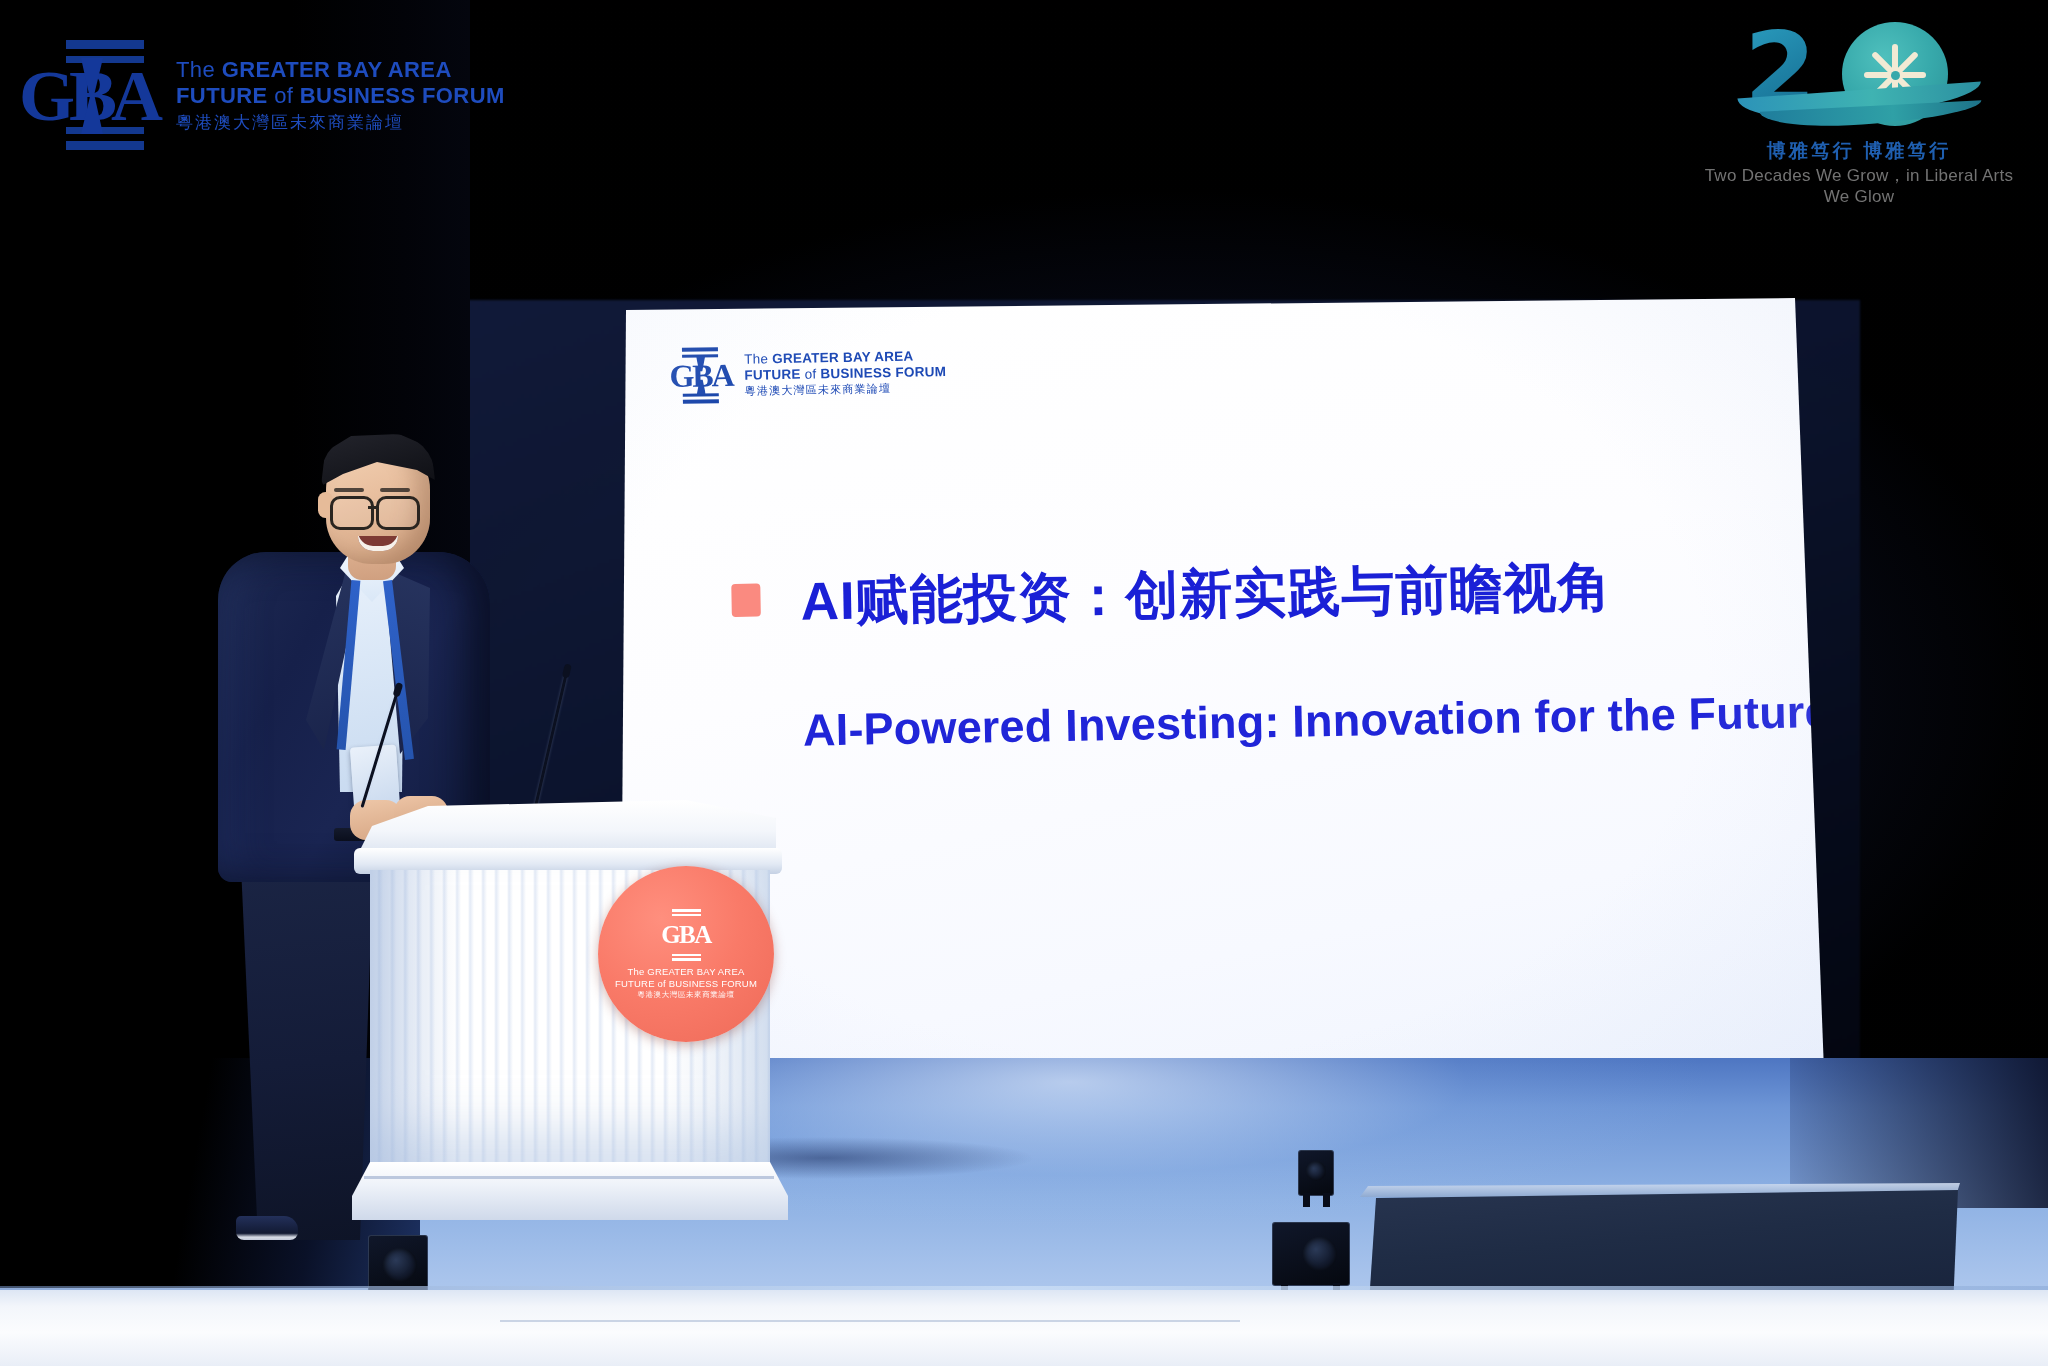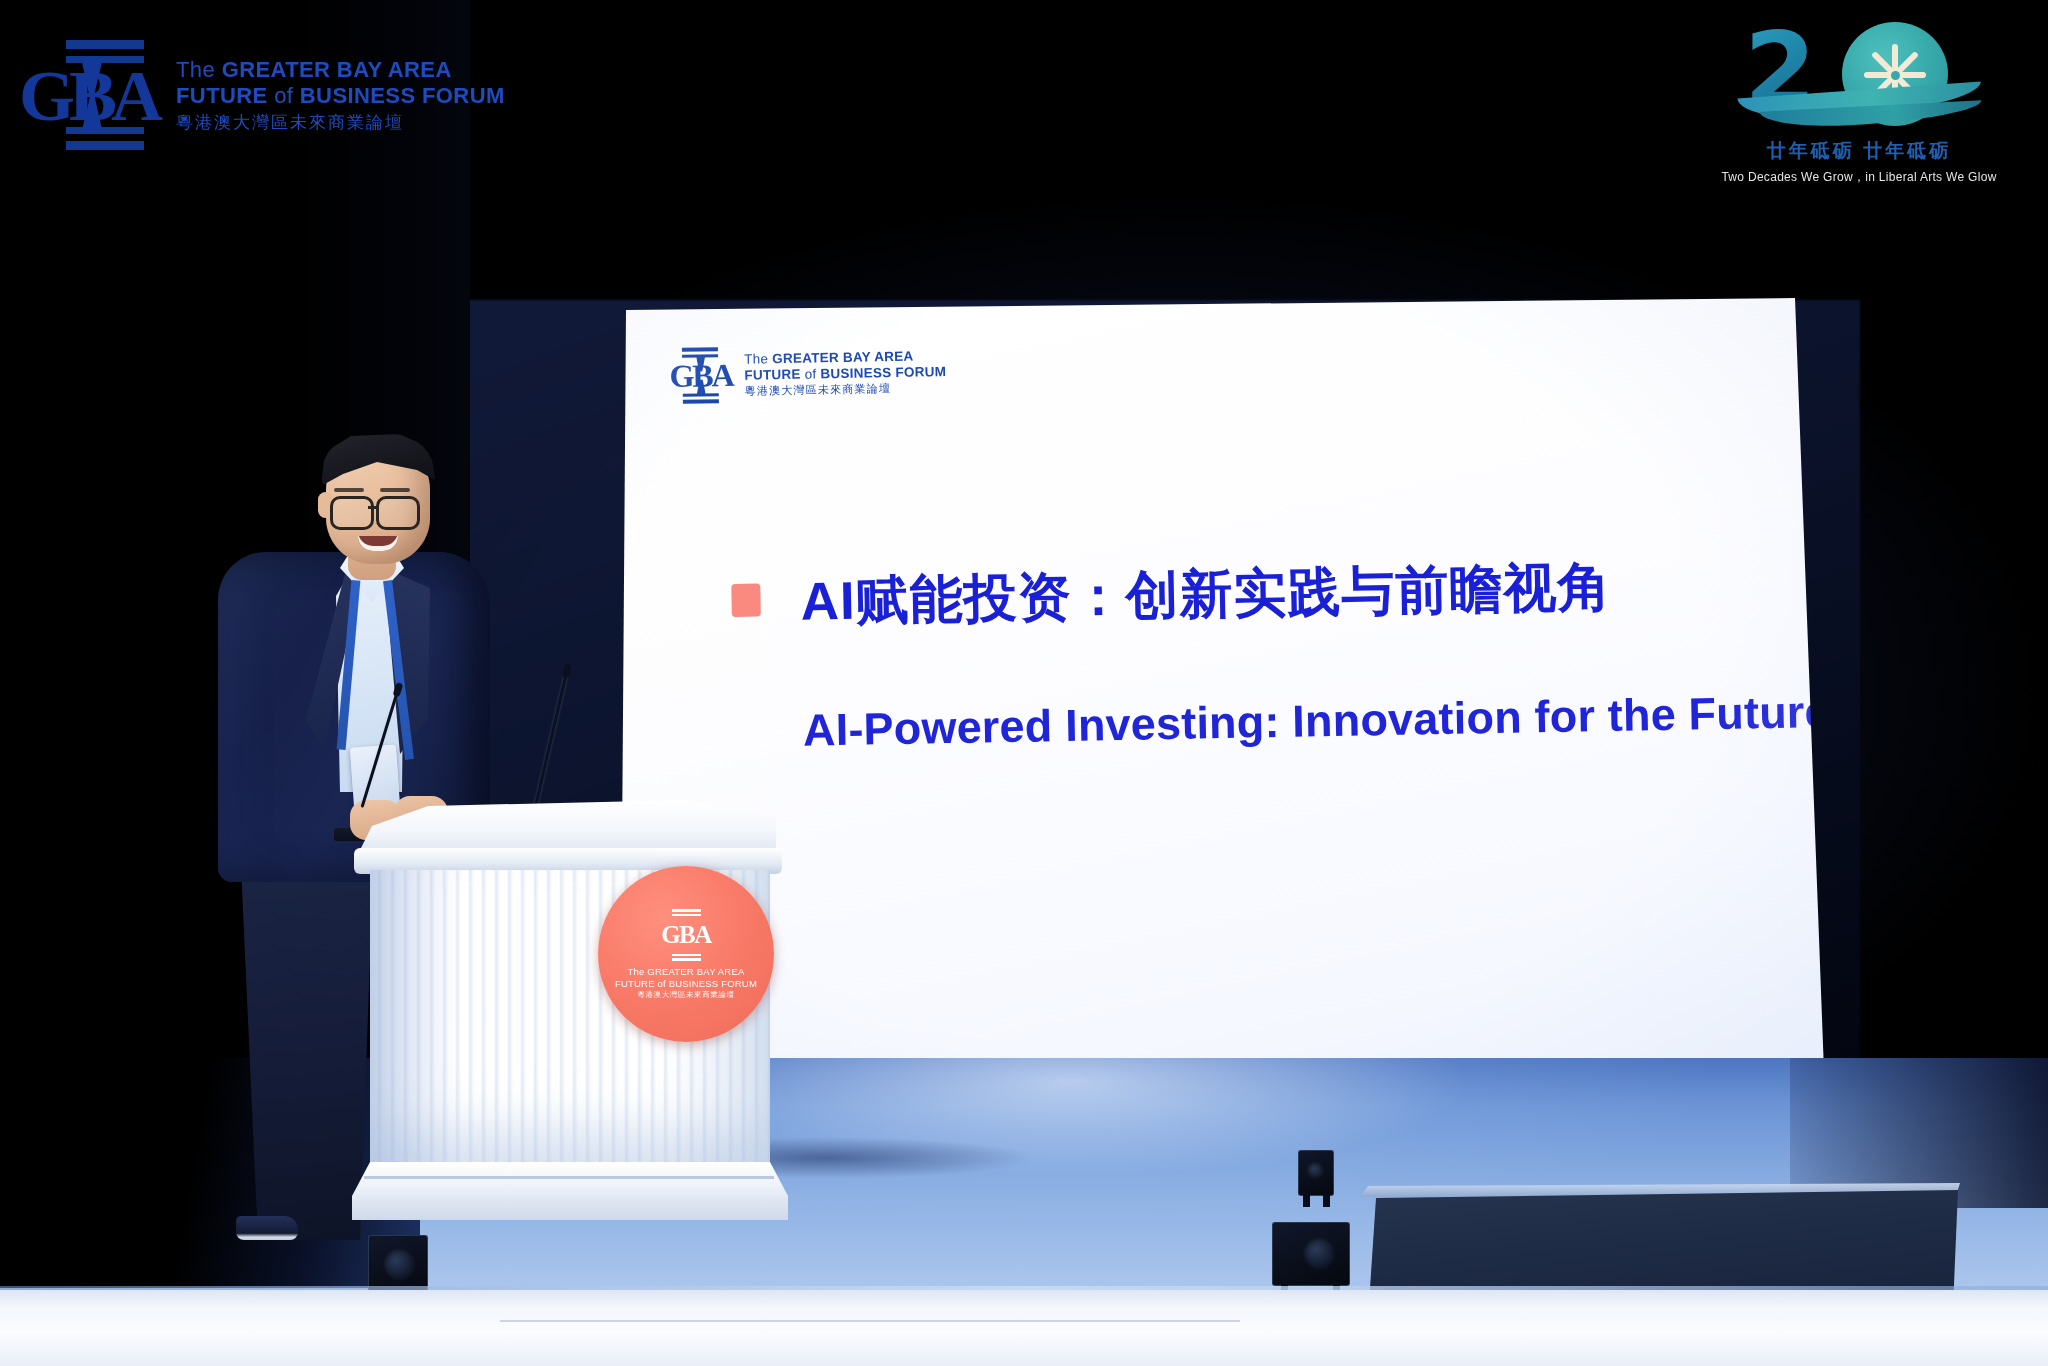--- a/index.html
+++ b/index.html
@@ -247,21 +247,21 @@
   .anniv .flake i:nth-child(3){transform:rotate(90deg);}
   .anniv .flake i:nth-child(4){transform:rotate(135deg);}
   .anniv .flake em{position:absolute;left:29px;top:27px;width:9px;height:9px;border-radius:50%;background:#37a9ab;}
   .anniv .wave1{position:absolute;left:4px;top:76px;width:244px;height:26px;
      background:linear-gradient(90deg,#2c93b8,#3fb3b2 55%,#2b8fa0);
      border-radius:0 0 60% 40%/0 0 100% 100%;transform:rotate(-4deg);}
   .anniv .wave2{position:absolute;left:26px;top:92px;width:222px;height:18px;
      background:linear-gradient(90deg,#1f7d9c,#2fa0a6 60%,#1d7289);
      border-radius:0 0 60% 40%/0 0 100% 100%;transform:rotate(-3deg);}
   .anniv-cn{color:#1f5fb0;font-size:19px;font-weight:700;letter-spacing:3px;margin-top:4px;}
-  .anniv-en{color:#e5e5e5;font-size:12px;letter-spacing:.3px;margin-top:5px;}
+  .anniv-en{color:#737373;font-size:17px;letter-spacing:.3px;}
 </style>
 </head>
 <body>
 
 <div id="stage">
 
   <div class="backdrop-dark"></div>
   <div class="backdrop-wall"></div>
   <div class="backdrop-seam"></div>
   <div class="curtain-left"></div>
@@ -289,21 +289,21 @@
       <span class="flake">
           <i></i>
           <i></i>
           <i></i>
           <i></i>
           <em></em>
         </span>
       <span class="wave1"></span>
       <span class="wave2"></span>
     </div>
-    <div class="anniv-cn">廿年砥砺  廿年砥砺</div>
+    <div class="anniv-cn">博雅笃行  博雅笃行</div>
     <div class="anniv-en">Two Decades We Grow，in Liberal Arts We Glow</div>
   </div>
 
   <div id="screen-wrap">
     <div class="screen-face"></div>
     <div class="slide">
 
       <div class="slide-logo">
         <span class="gba-mark">
           <span class="bar t"></span>

